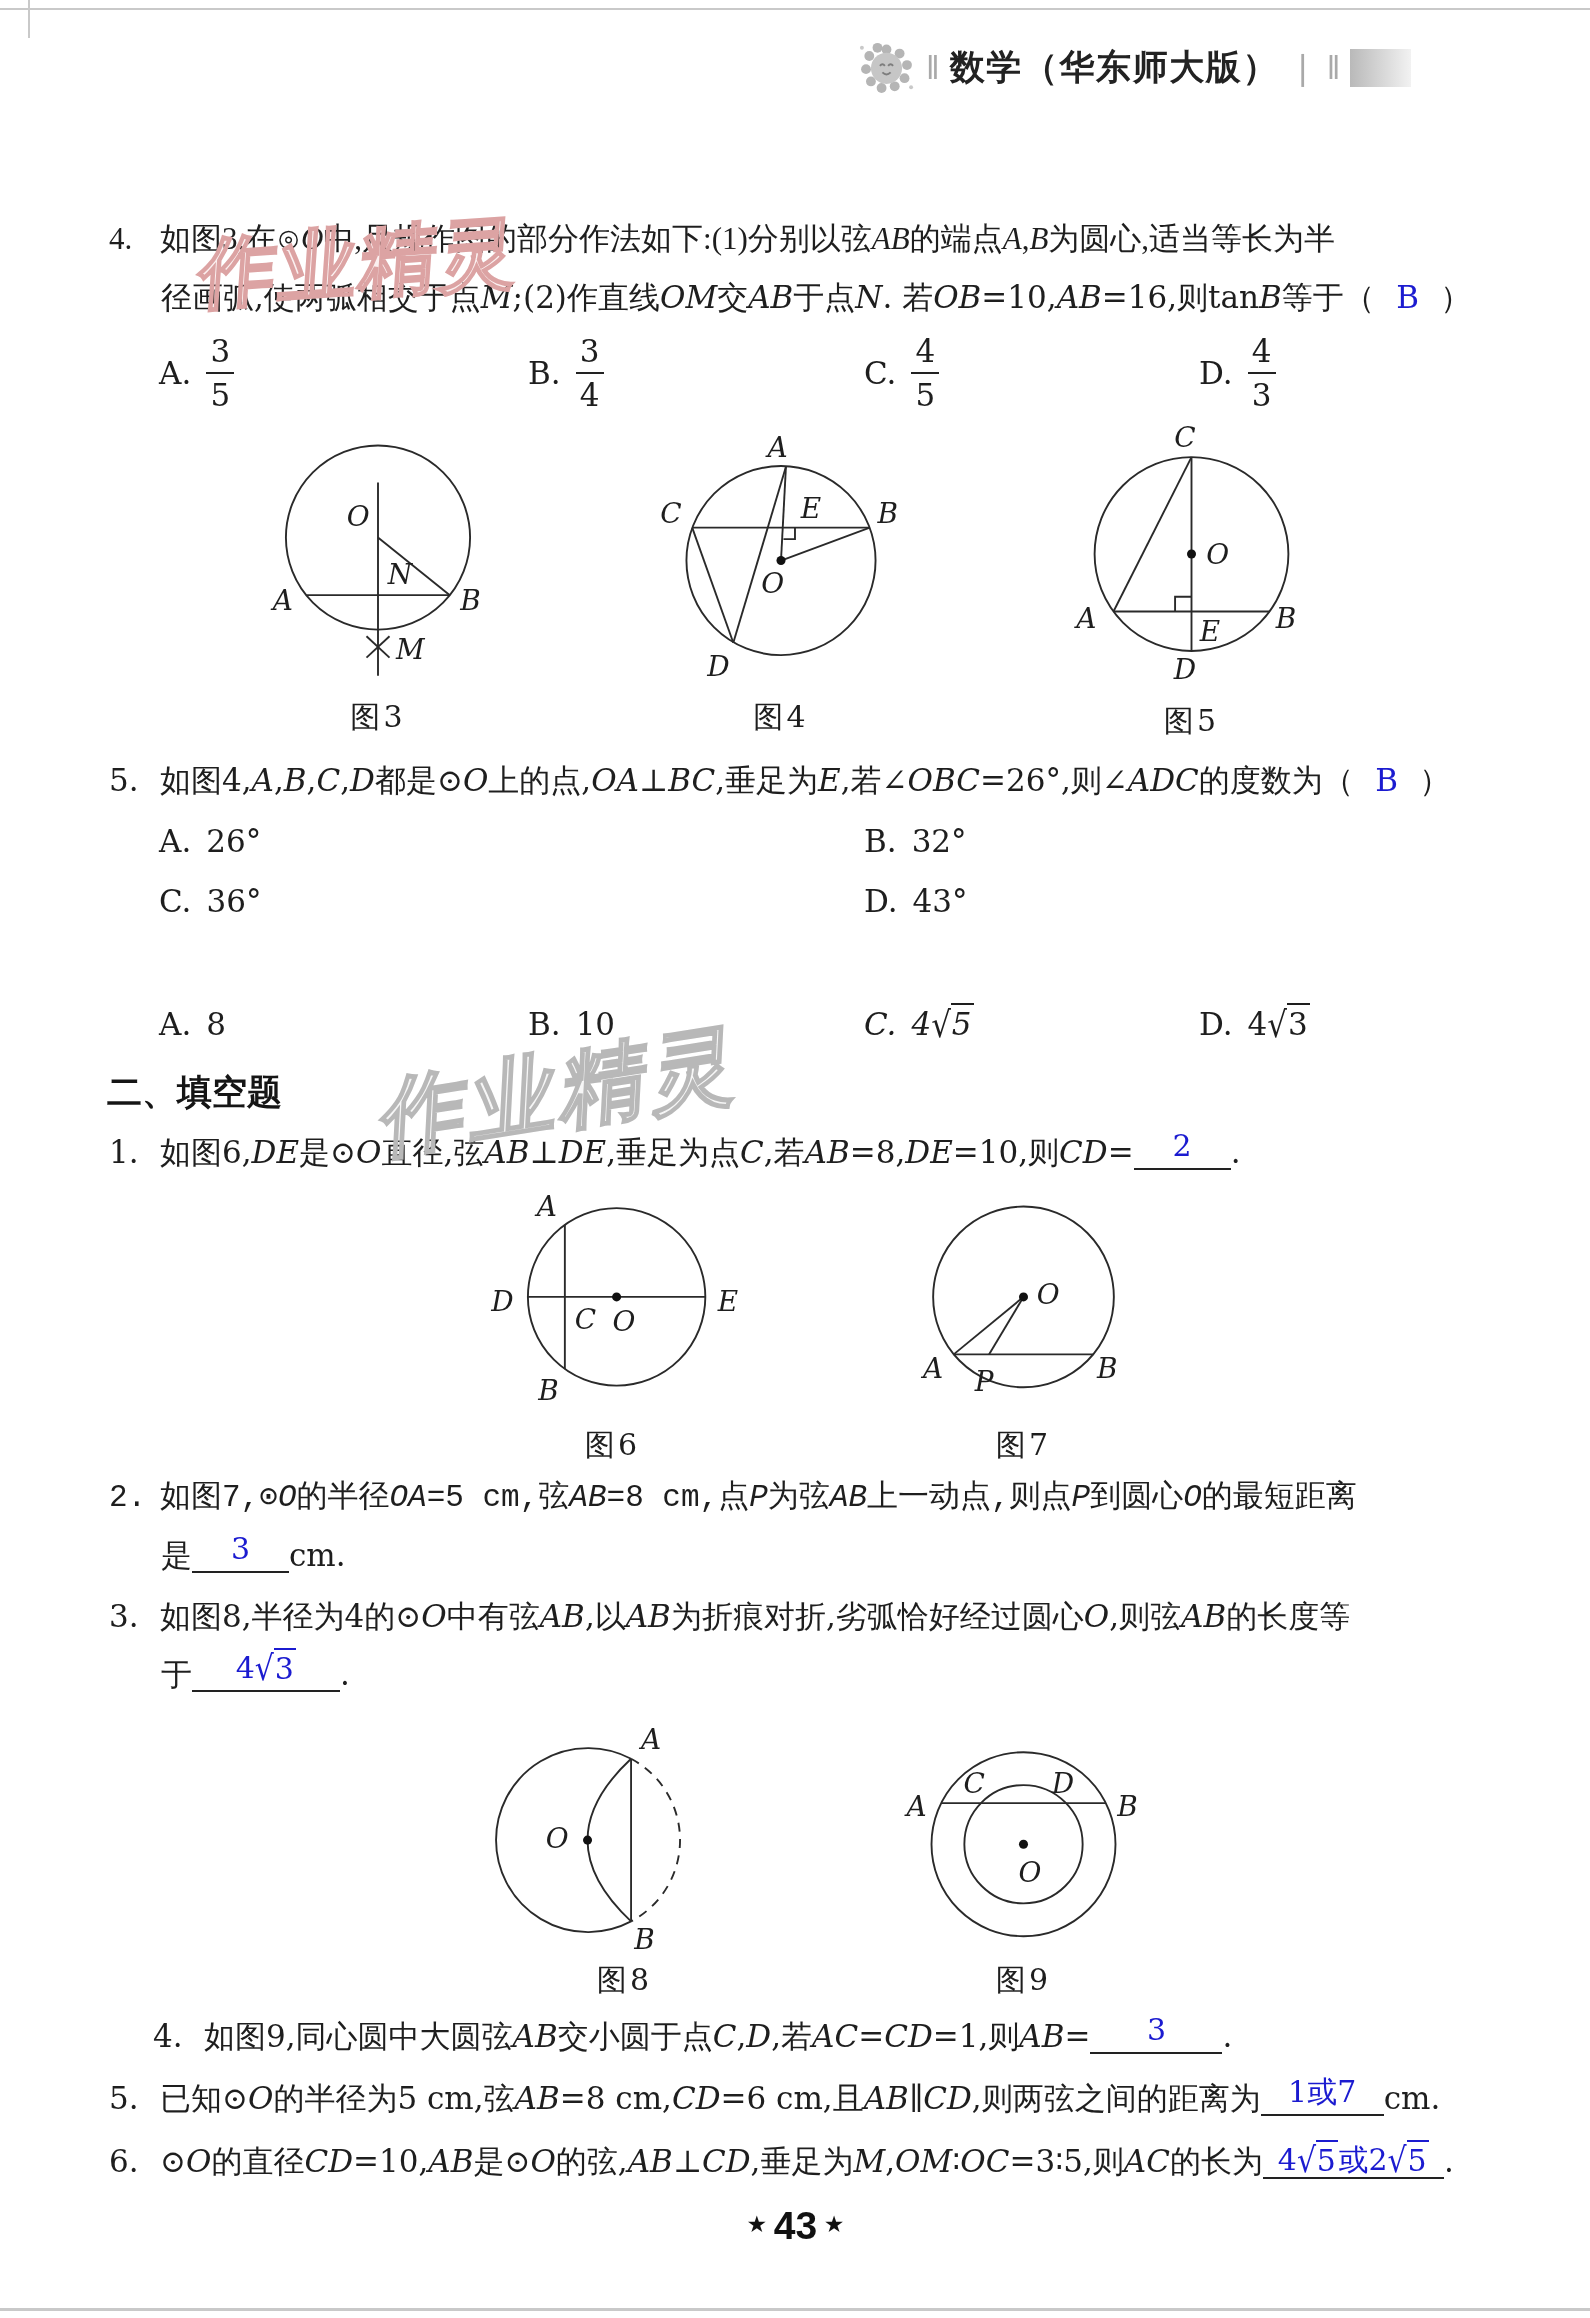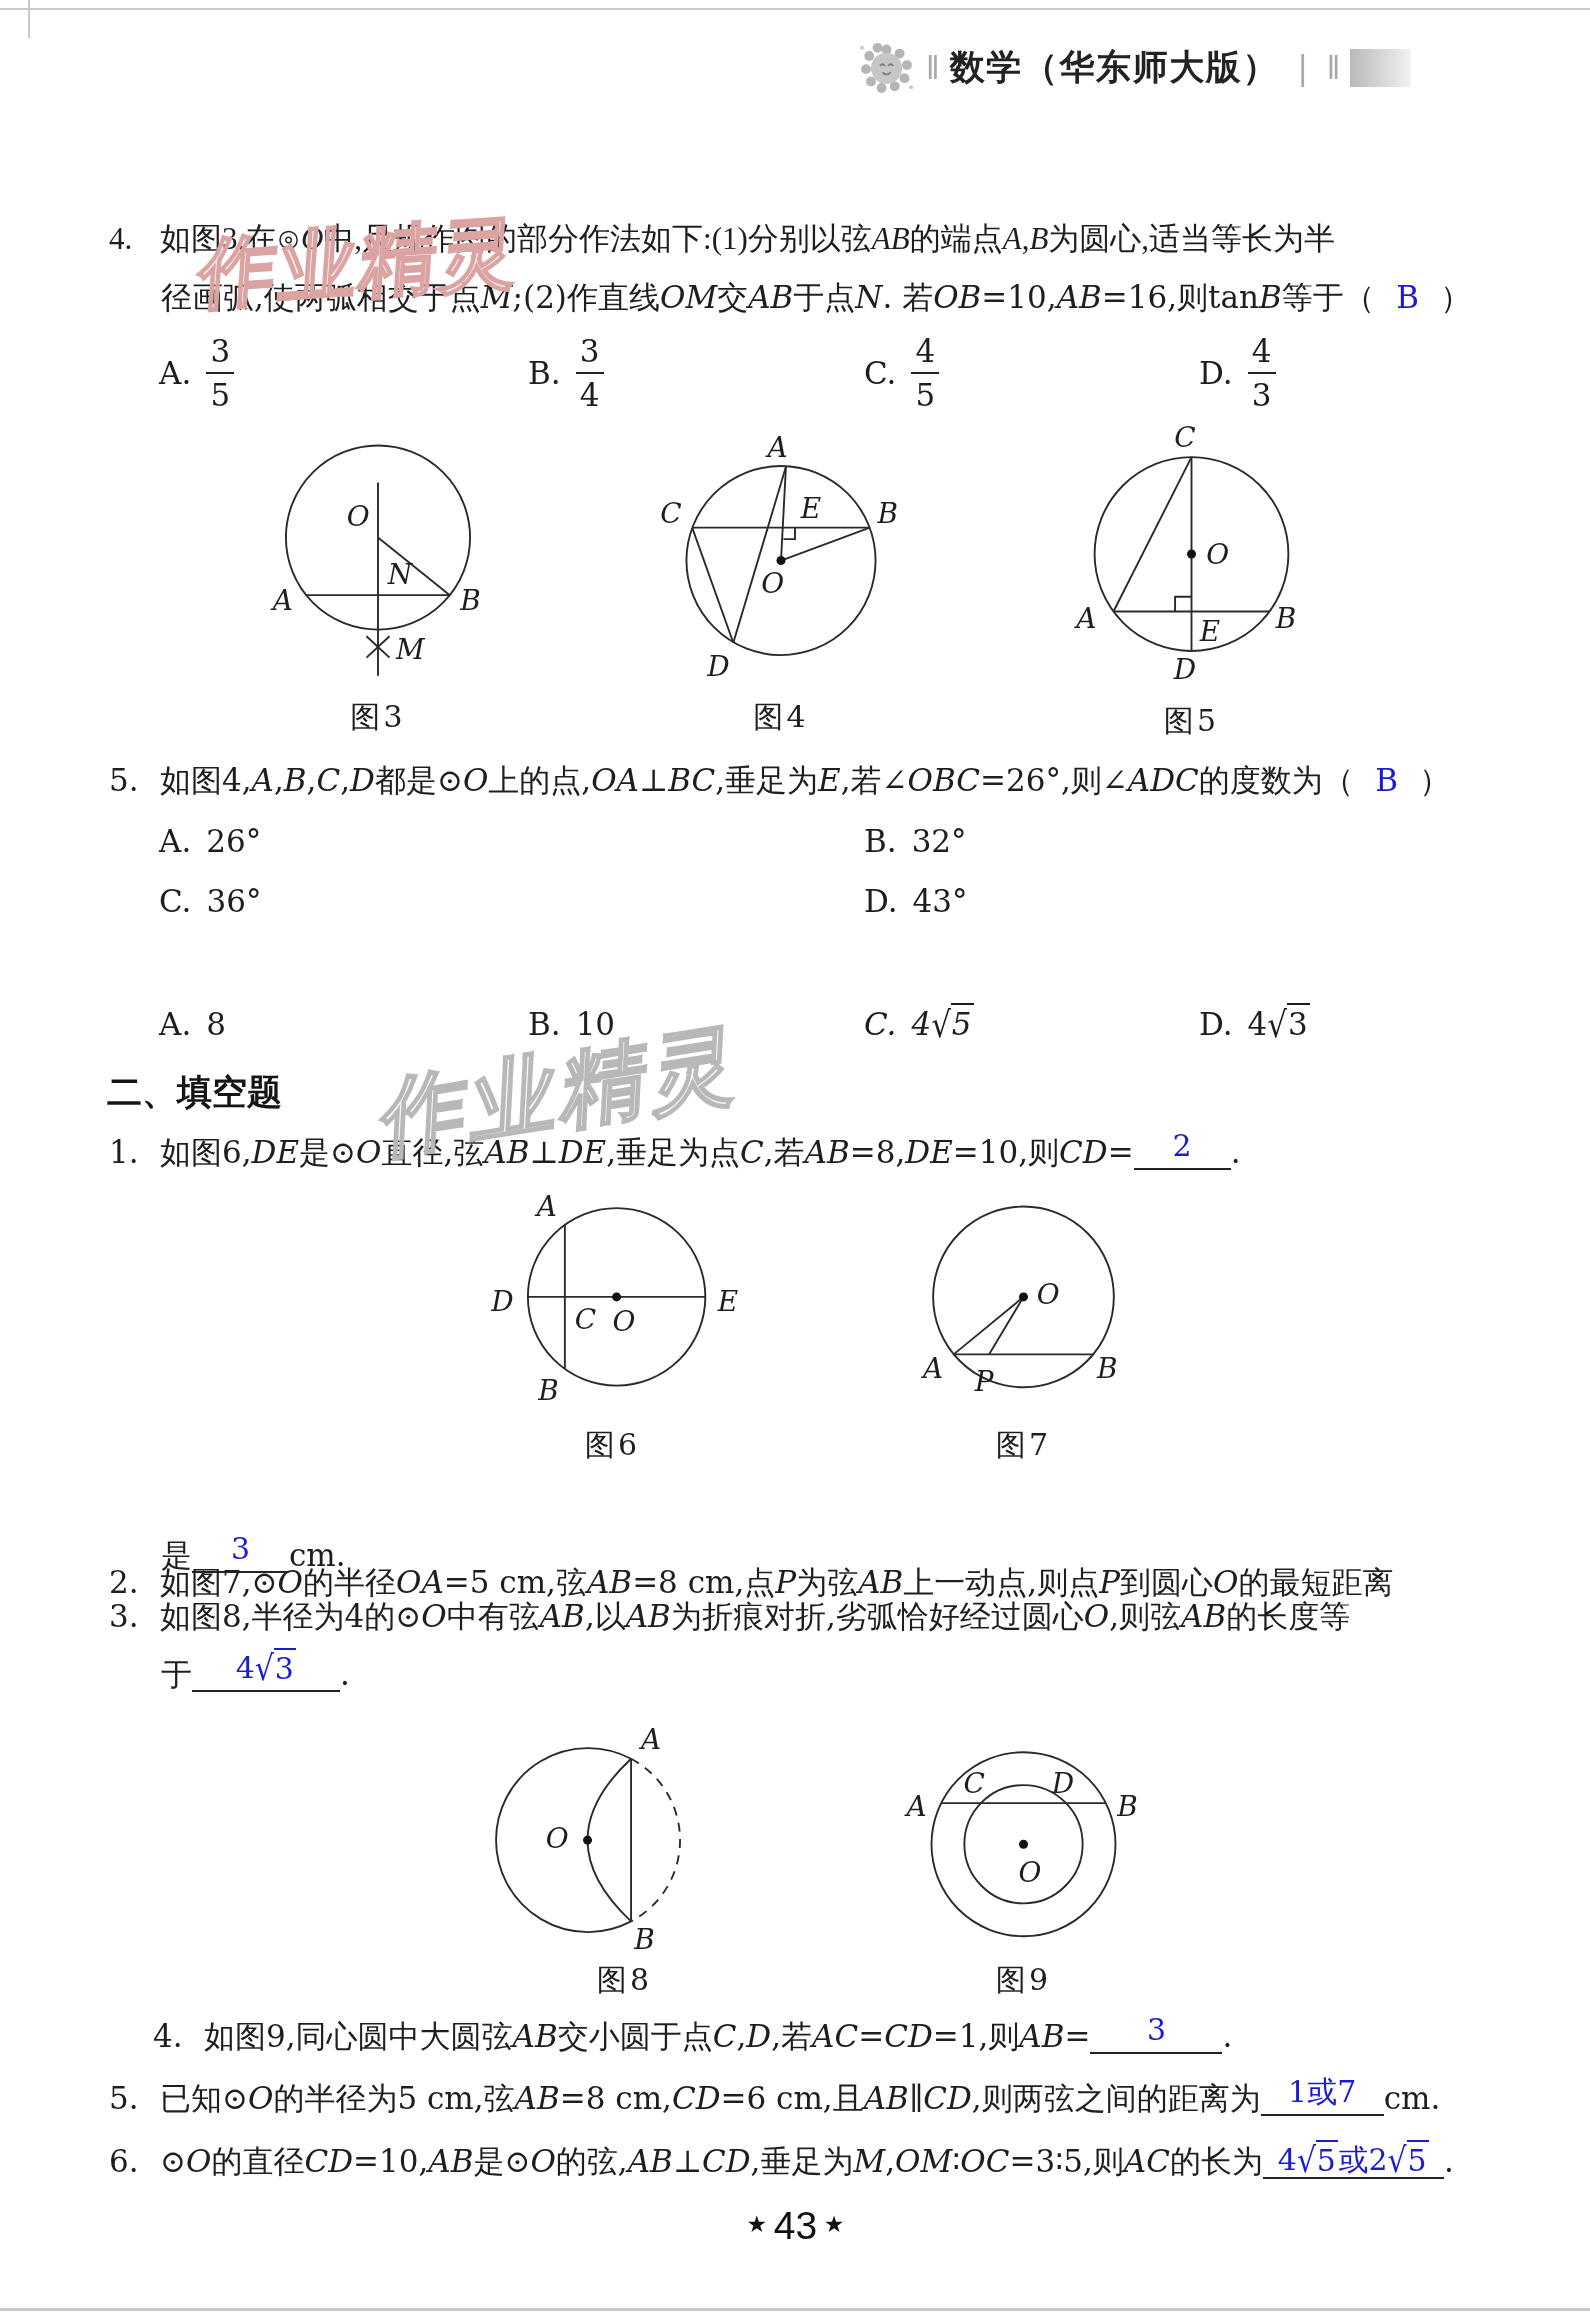--- a/index.html
+++ b/index.html
@@ -40,21 +40,21 @@
   .lbl{font-family:"DejaVu Serif",serif;font-style:italic;font-size:34px;fill:#1e1e1e;stroke:none;}
   
   .wm{position:absolute;font-family:"Liberation Sans","DejaVu Sans",sans-serif;font-weight:700;
       white-space:nowrap;pointer-events:none;z-index:6;}
   .wm-pink{left:199px;top:212px;font-size:77px;letter-spacing:3.3px;transform:rotate(-4deg) skewX(-8deg);
            color:rgba(225,150,150,0.14);-webkit-text-stroke:2.1px #dca3a3;}
   .wm-gray{left:380px;top:1033px;font-size:86px;letter-spacing:5px;transform:rotate(-9deg) skewX(-12deg);
            color:rgba(170,170,170,0.10);-webkit-text-stroke:2.1px #b8b8b8;}
   
   .footer{position:absolute;top:2204px;left:0;width:100%;text-align:center;
-          font-family:"Liberation Sans","DejaVu Sans",sans-serif;font-weight:400;font-size:39px;color:#111;}
+          font-family:"Liberation Sans","DejaVu Sans",sans-serif;font-weight:700;font-size:39px;color:#111;}
   .footer .st{font-size:23px;vertical-align:7.4px;padding:0 6.6px;}
 </style>
 </head>
 <body>
 
 <div class="page">
 
   <div class="edge" style="left:0;top:8.2px;width:100%;height:1.6px;"></div>
   <div class="edge" style="left:28px;top:0;width:1.6px;height:38px;"></div>
   <div class="edge" style="left:0;top:2308px;width:100%;height:2.5px;"></div>
@@ -245,21 +245,21 @@
       <line class="geo" x1="210" y1="135" x2="168" y2="205"></line>
       <circle class="dot" cx="210" cy="135" r="5.5"></circle>
       <text class="lbl" x="226" y="144">O</text>
       <text class="lbl" x="100" y="234" text-anchor="middle">A</text>
       <text class="lbl" x="162" y="250" text-anchor="middle">P</text>
       <text class="lbl" x="312" y="234" text-anchor="middle">B</text>
     </svg>
     <div class="figcap">图7</div>
   </div>
 
-  <div class="line" style="left:109px;top:1563px;">
+  <div class="line" style="left:109px;top:1479px;font-family:Liberation Mono, monospace;">
     <span class="num">2.</span><span>如图7,⊙<i>O</i>的半径<i>OA</i>=5 cm,弦<i>AB</i>=8 cm,点<i>P</i>为弦<i>AB</i>上一动点,则点<i>P</i>到圆心<i>O</i>的最短距离</span>
   </div>
   <div class="line" style="left:161px;top:1536px;">
     <span>是</span><span class="blank"><span class="bans">3</span></span><span>cm.</span>
   </div>
 
   <div class="line" style="left:109px;top:1597px;">
     <span class="num">3.</span><span>如图8,半径为4的⊙<i>O</i>中有弦<i>AB</i>,以<i>AB</i>为折痕对折,劣弧恰好经过圆心<i>O</i>,则弦<i>AB</i>的长度等</span>
   </div>
   <div class="line" style="left:161px;top:1655px;">

